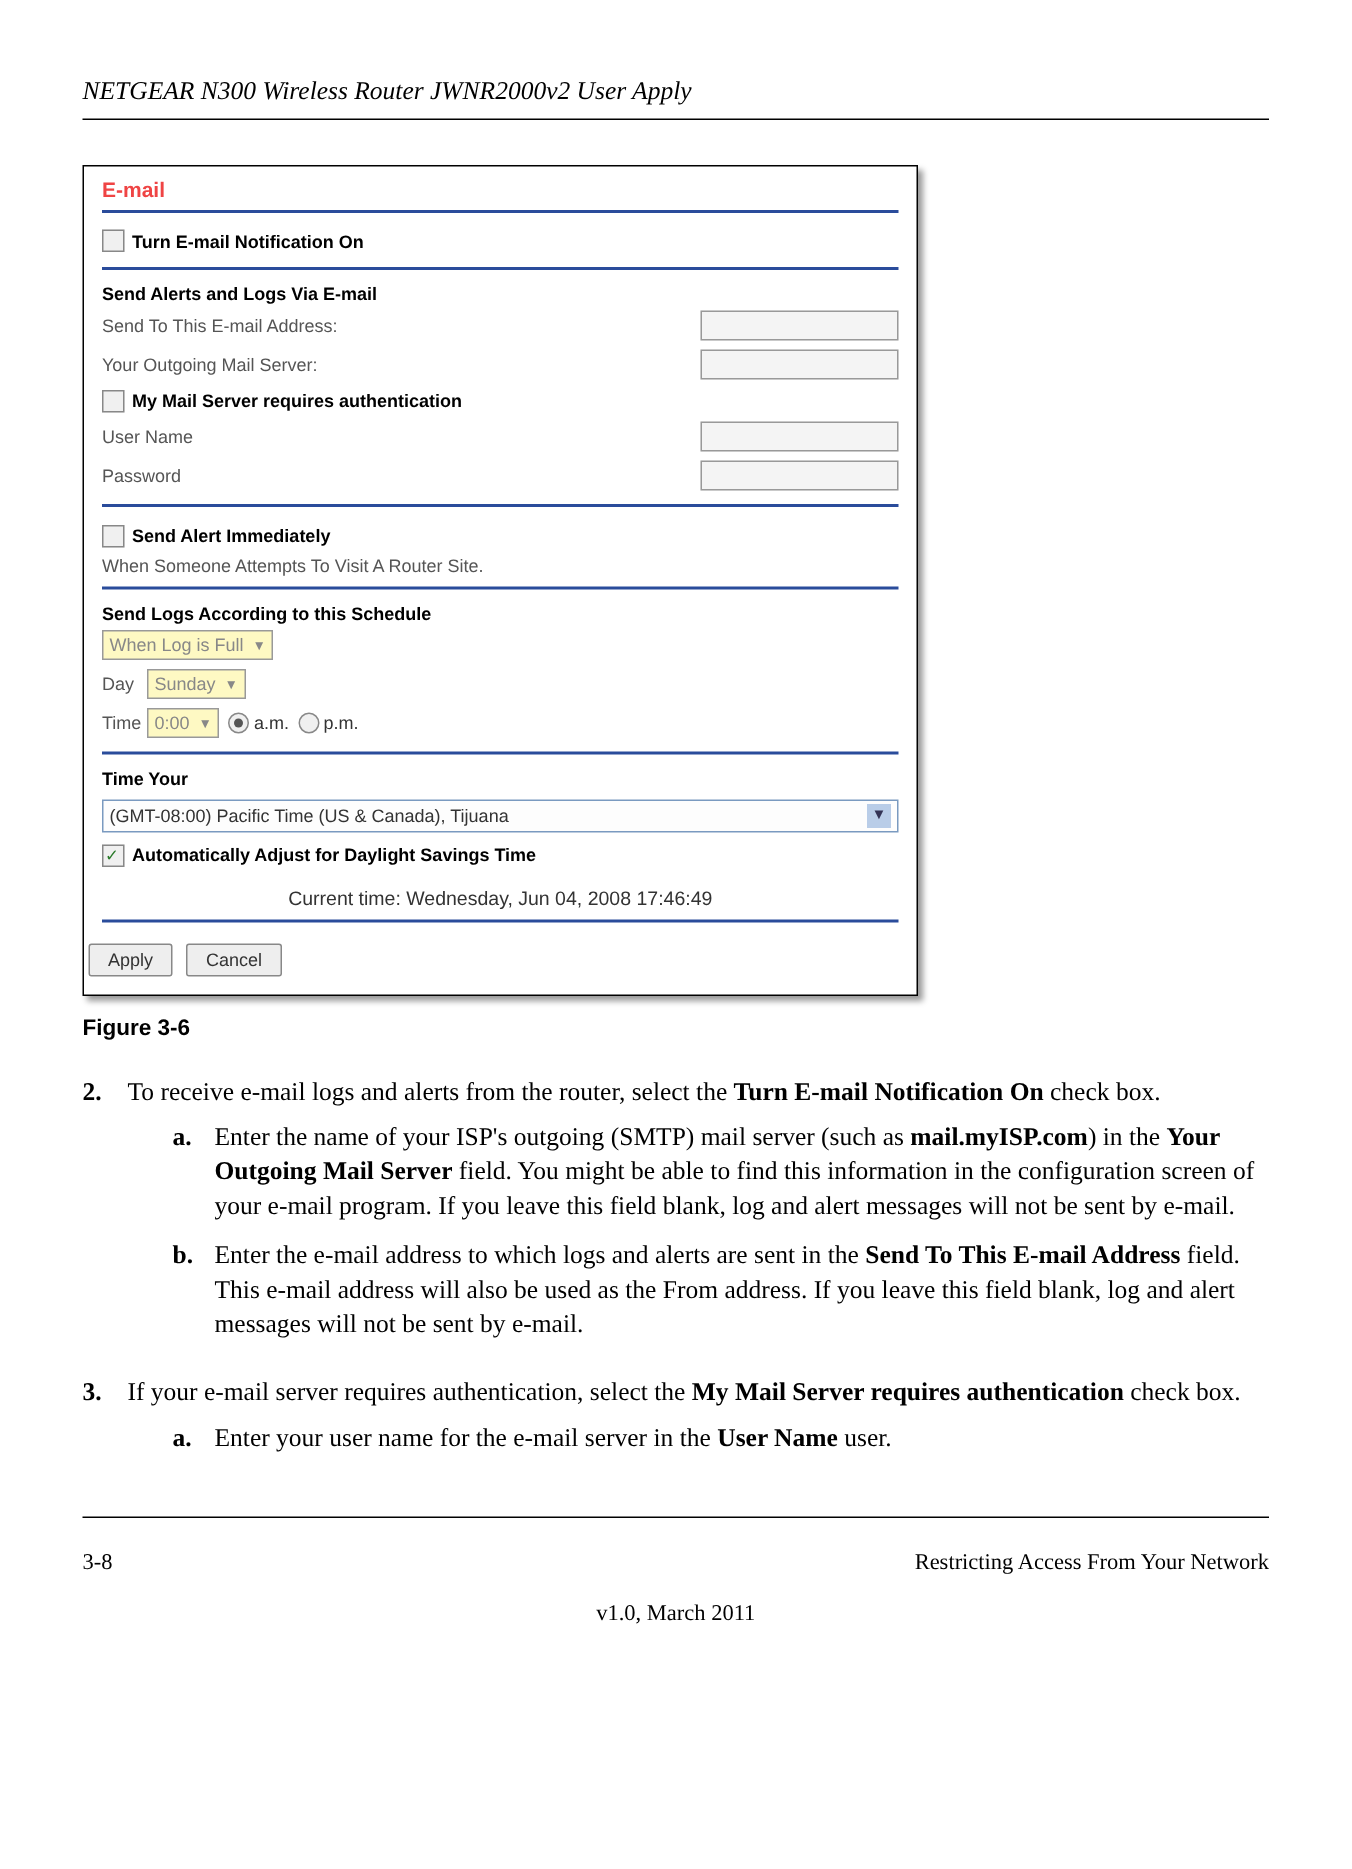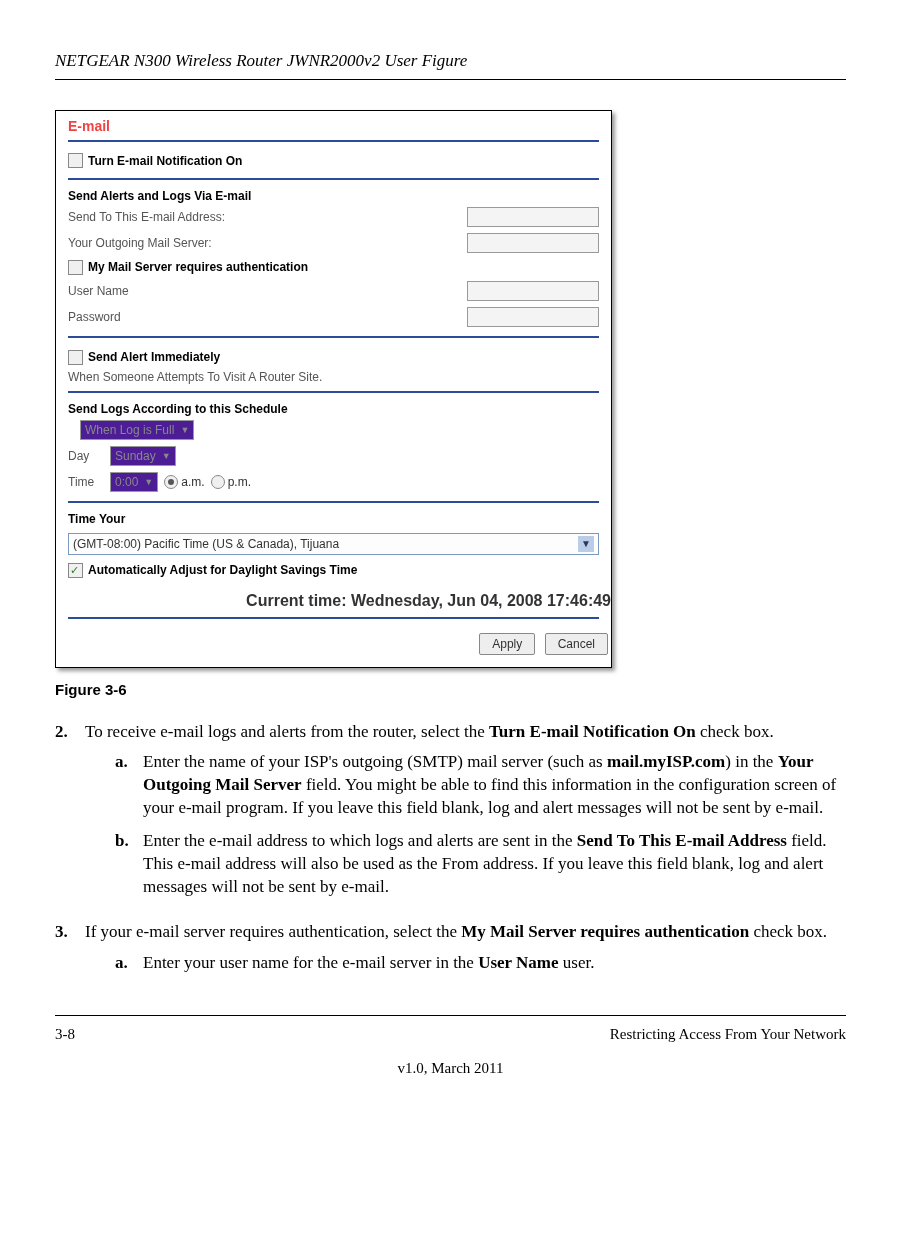--- a/index.html
+++ b/index.html
@@ -80,25 +80,24 @@
     color: #2a7a2a;
     font-size: 11px;
     position: relative;
     top: -2px;
     left: 1px;
   }
   .fake-select {
     display: inline-flex;
     align-items: center;
     border: 1px solid #999;
-    background: #4c1d95;
+    background: #fef9c3;
     padding: 0 4px;
     height: 18px;
     color: #888;
-    margin-left: 12px;
   }
   .fake-select .arrow {
     margin-left: 6px;
     font-size: 9px;
   }
   .wide-select {
     display: flex;
     align-items: flex-start;
     border: 1px solid #7a9ac0;
     background: #fdfdfd;
@@ -127,27 +126,27 @@
   .radio.checked::after {
     content: "";
     display: block;
     width: 6px;
     height: 6px;
     background: #555;
     border-radius: 50%;
     margin: 3px;
   }
   .center-line {
-    text-align: right;
-    font-weight: bold;
-    font-size: 16px;
+    text-align: center;
+    font-weight: normal;
+    font-size: 13px;
     padding: 4px 0 4px 0;
   }
   .btn-row {
-    text-align: right;
+    text-align: left;
     padding: 8px 0 12px 0;
   }
   .fake-btn {
     display: inline-block;
     border: 1px solid #888;
     background: #eee;
     padding: 2px 12px;
     margin: 0 3px;
     font-size: 12px;
     border-radius: 2px;
@@ -185,37 +184,37 @@
     font-weight: bold;
     width: 28px;
     flex-shrink: 0;
   }
   .bold {
     font-weight: bold;
   }
   .footer {
     border-top: 1px solid #000;
     margin-top: 30px;
-    padding-top: 8px;
+    padding-top: 20px;
     display: flex;
     justify-content: space-between;
     font-size: 15px;
     text-align: center;
   }
   .footer-center {
     text-align: center;
     font-size: 15px;
     margin-top: 14px;
   }
 </style>
 </head>
 <body>
 
 <div class="header">
-  <span>NETGEAR N300 Wireless Router JWNR2000v2 User Figure</span>
+  <span>NETGEAR N300 Wireless Router JWNR2000v2 User Apply</span>
 </div>
 
 <div class="figure-container">
   <div class="screenshot">
     <div class="section-title">E-mail</div>
     <hr class="hr-blue">
     <div class="panel">
       <div class="row">
         <span class="fake-check"></span>
         <span class="row-label bold">Turn E-mail Notification On</span>

